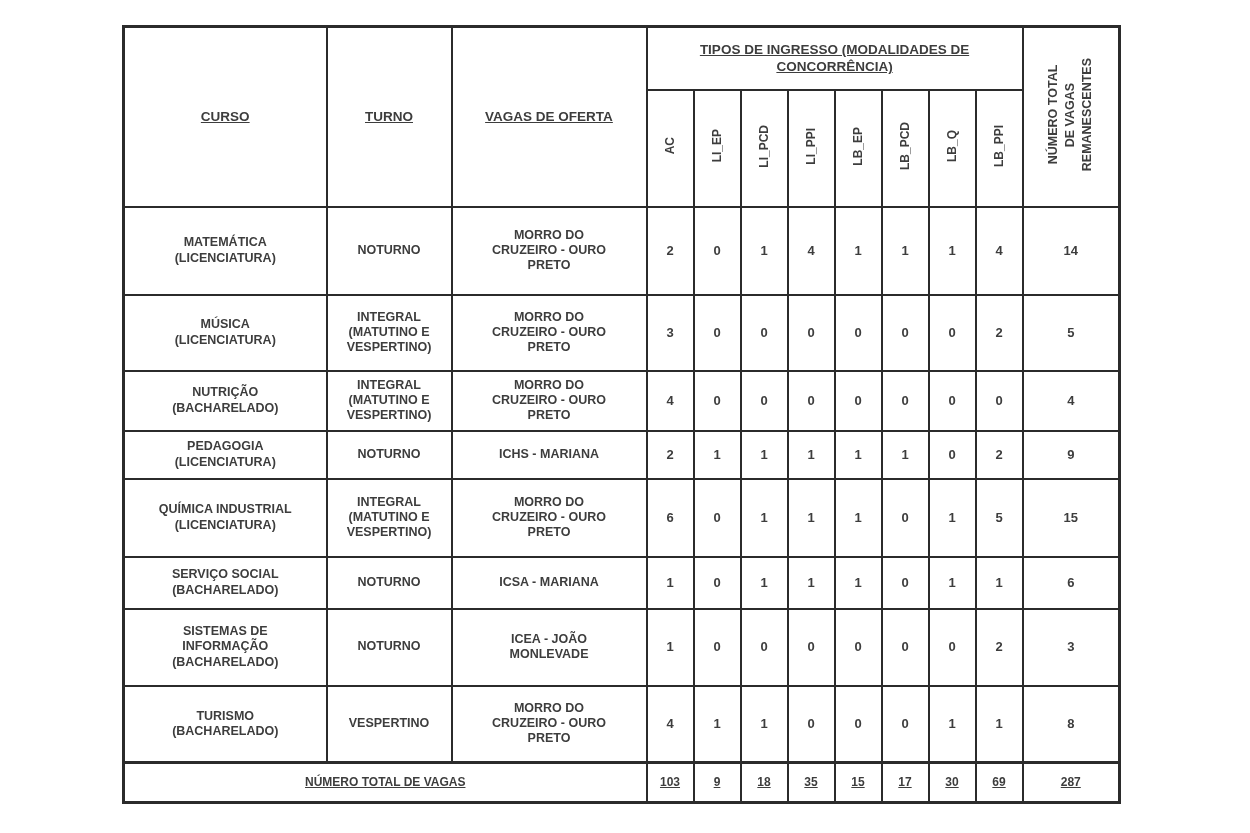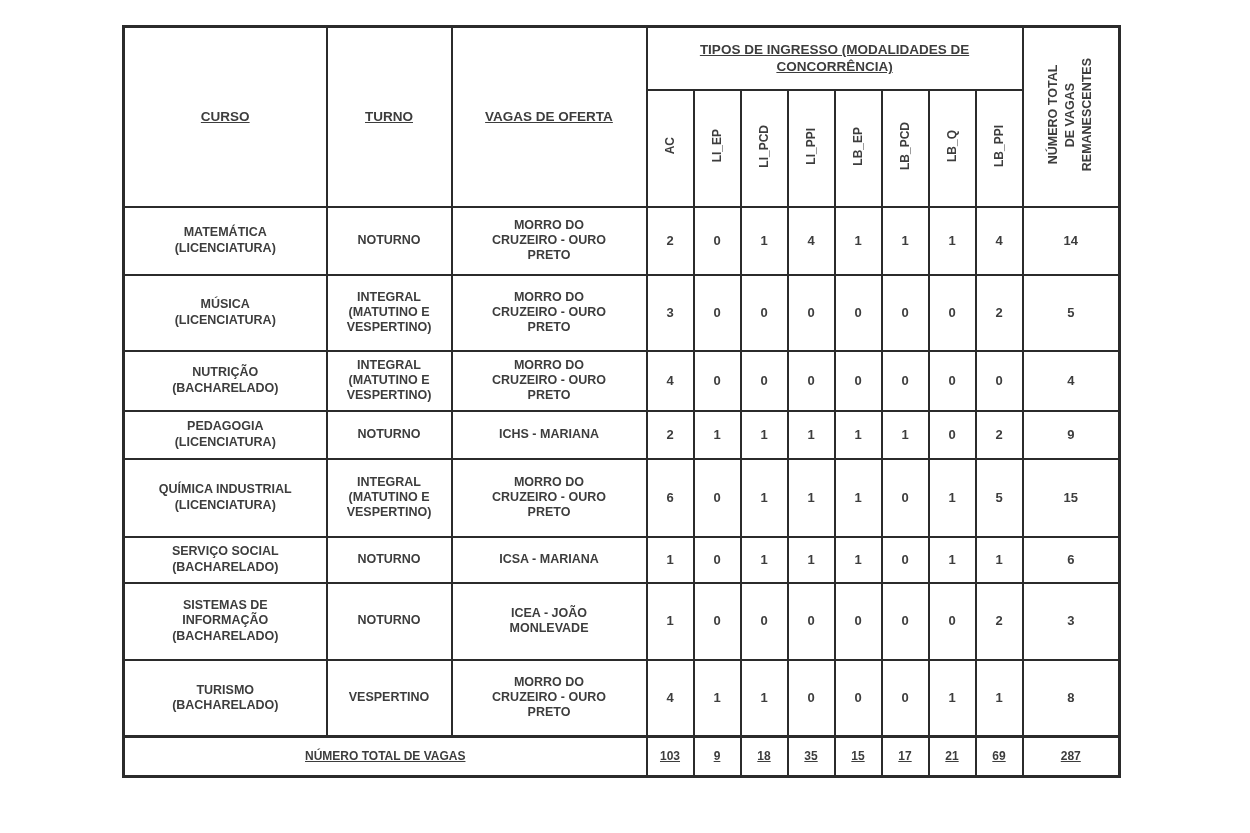--- a/index.html
+++ b/index.html
@@ -96,21 +96,21 @@
       <th><span class="rot">AC</span></th>
       <th><span class="rot">LI_EP</span></th>
       <th><span class="rot">LI_PCD</span></th>
       <th><span class="rot">LI_PPI</span></th>
       <th><span class="rot">LB_EP</span></th>
       <th><span class="rot">LB_PCD</span></th>
       <th><span class="rot">LB_Q</span></th>
       <th><span class="rot">LB_PPI</span></th>
     </tr>
 
-    <tr style="height:68px">
+    <tr style="height:88px">
       <td>MATEMÁTICA
 (LICENCIATURA)</td>
       <td>NOTURNO</td>
       <td>MORRO DO
 CRUZEIRO - OURO
 PRETO</td>
       <td class="num">2</td>
       <td class="num">0</td>
       <td class="num">1</td>
       <td class="num">4</td>
@@ -190,21 +190,21 @@
       <td class="num">0</td>
       <td class="num">1</td>
       <td class="num">1</td>
       <td class="num">1</td>
       <td class="num">0</td>
       <td class="num">1</td>
       <td class="num">5</td>
       <td class="num">15</td>
     </tr>
 
-    <tr style="height:46px">
+    <tr style="height:52px">
       <td>SERVIÇO SOCIAL
 (BACHARELADO)</td>
       <td>NOTURNO</td>
       <td>ICSA - MARIANA</td>
       <td class="num">1</td>
       <td class="num">0</td>
       <td class="num">1</td>
       <td class="num">1</td>
       <td class="num">1</td>
       <td class="num">0</td>
@@ -250,19 +250,19 @@
     </tr>
 
     <tr style="height:40px" class="footer-row">
       <td colspan="3">NÚMERO TOTAL DE VAGAS</td>
       <td class="num">103</td>
       <td class="num">9</td>
       <td class="num">18</td>
       <td class="num">35</td>
       <td class="num">15</td>
       <td class="num">17</td>
-      <td class="num">21</td>
+      <td class="num">30</td>
       <td class="num">69</td>
       <td class="num">287</td>
     </tr>
   </tbody>
     </table>
 </div>
 
 </body></html>

